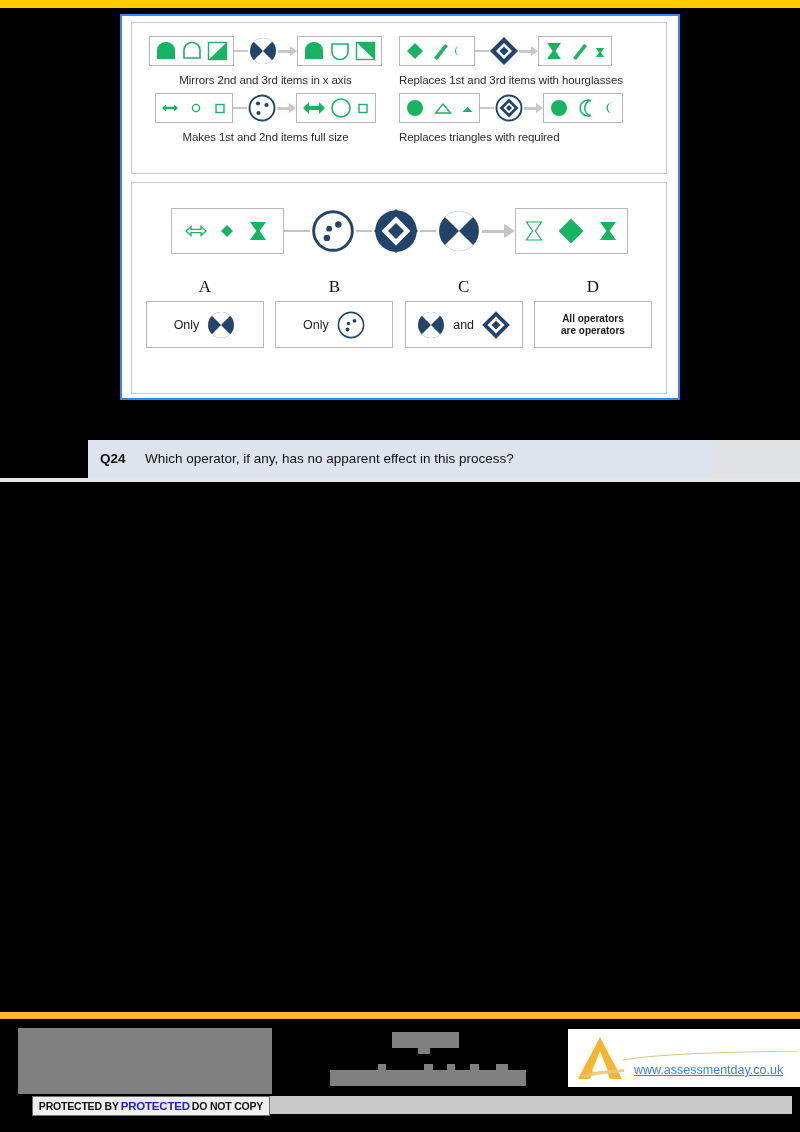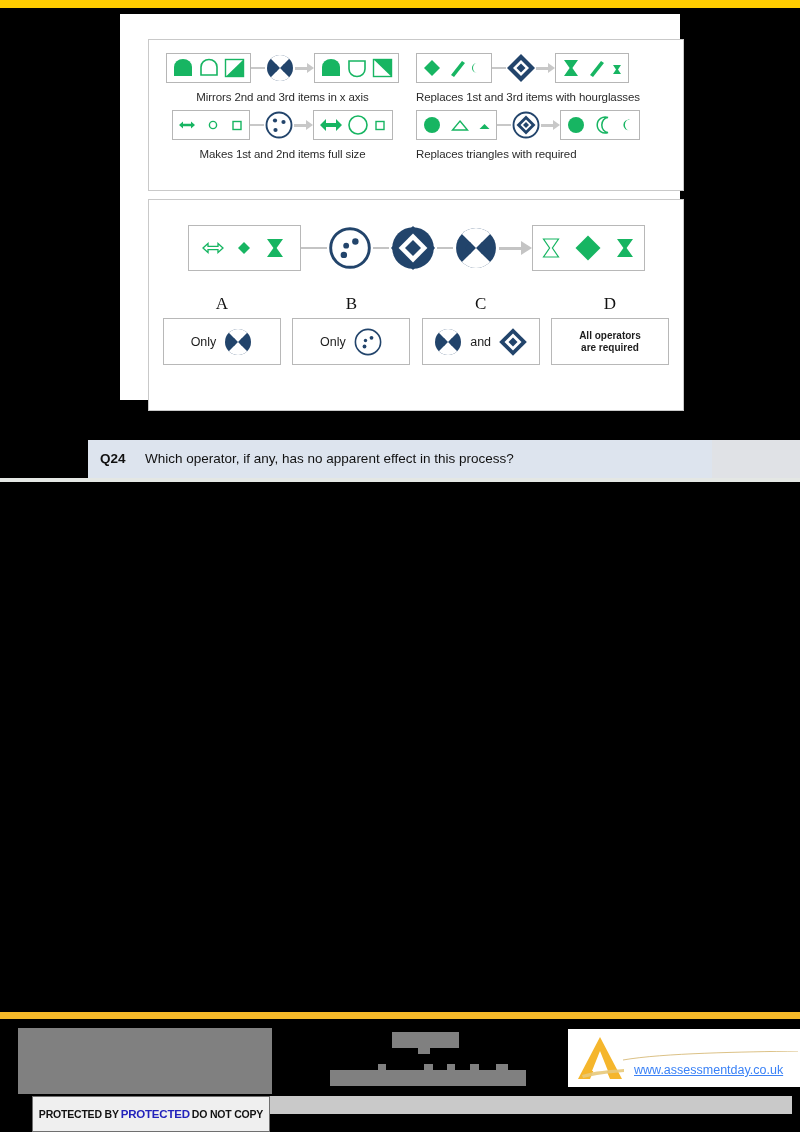--- a/index.html
+++ b/index.html
@@ -7,21 +7,21 @@
     width:800px;height:1132px;background:#000;
     font-family:"Liberation Sans", sans-serif;
     position:relative;overflow:hidden;
   }
   .topbar{position:absolute;left:0;top:0;width:800px;height:8px;background:#ffcc00;}
   .botbar{position:absolute;left:0;top:1012px;width:800px;height:7px;background:#f5b929;}
 
   
   .panel{
     position:absolute;left:120px;top:14px;width:560px;height:386px;
-    background:#ffffff;padding:19px;box-sizing:border-box;
+    background:#3b82f6;padding:2px;box-sizing:border-box;
   }
   .panel-inner{background:#ffffff;width:100%;height:100%;position:relative;}
 
   
   .legend{
     position:absolute;left:9px;top:6px;width:536px;height:152px;
     border:1px solid #c9c9c9;background:#fff;box-sizing:border-box;
   }
   .legend-grid{display:flex;flex-wrap:wrap;padding:6px 0 0 0;}
   .legend-cell{width:50%;box-sizing:border-box;display:flex;flex-direction:column;align-items:center;}
@@ -77,21 +77,21 @@
   
   .qbar{position:absolute;left:88px;top:440px;width:712px;height:38px;background:#dde4ee;}
   .qbar-tail{position:absolute;left:712px;top:440px;width:88px;height:38px;background:#e0e2e6;}
   .qbar-under{position:absolute;left:0px;top:478px;width:800px;height:4px;background:#e4e7e4;}
   .qnum{position:absolute;left:100px;top:451px;font-size:13.5px;font-weight:bold;color:#111;}
   .qtext{position:absolute;left:145px;top:451px;font-size:13.5px;color:#111;}
 
   
   .foot-redact{position:absolute;left:18px;top:1028px;width:254px;height:66px;background:#808080;}
   .copyscape{
-    position:absolute;left:32px;top:1096px;width:238px;height:36px;background:#efefef;
+    position:absolute;left:32px;top:1096px;width:238px;height:20px;background:#efefef;
     border:1px solid #6f6f6f;display:flex;align-items:center;justify-content:center;
     font-size:10.5px;font-weight:bold;color:#111;letter-spacing:-0.2px;box-sizing:border-box;
   }
   .copyscape .cs-blue{color:#2222bb;font-size:11.5px;margin:0 2px;}
   .foot-mid1{position:absolute;left:392px;top:1032px;width:67px;height:16px;background:#808080;}
   .foot-mid1b{position:absolute;left:418px;top:1048px;width:12px;height:6px;background:#808080;}
   .foot-mid2{position:absolute;left:330px;top:1070px;width:196px;height:16px;background:#808080;}
   .foot-mid2-t1{position:absolute;left:378px;top:1064px;width:8px;height:7px;background:#808080;}
   .foot-mid2-t2{position:absolute;left:424px;top:1064px;width:9px;height:7px;background:#808080;}
   .foot-mid2-t3{position:absolute;left:447px;top:1064px;width:8px;height:7px;background:#808080;}
@@ -393,21 +393,21 @@
               <path d="M15 10.5 L19.5 15 L15 19.5 L10.5 15 Z" fill="#22446b"></path>
             </svg>
           </div>
         </div>
 
         <div class="option">
           <div class="opt-letter">D</div>
           <div class="opt-box">
             <span class="opt-text two">
               <span>All operators</span><br>
-              <span>are required</span>
+              <span>are operators</span>
             </span>
           </div>
         </div>
 
       </div>
     </div>
 
   </div>
 </div>
 

